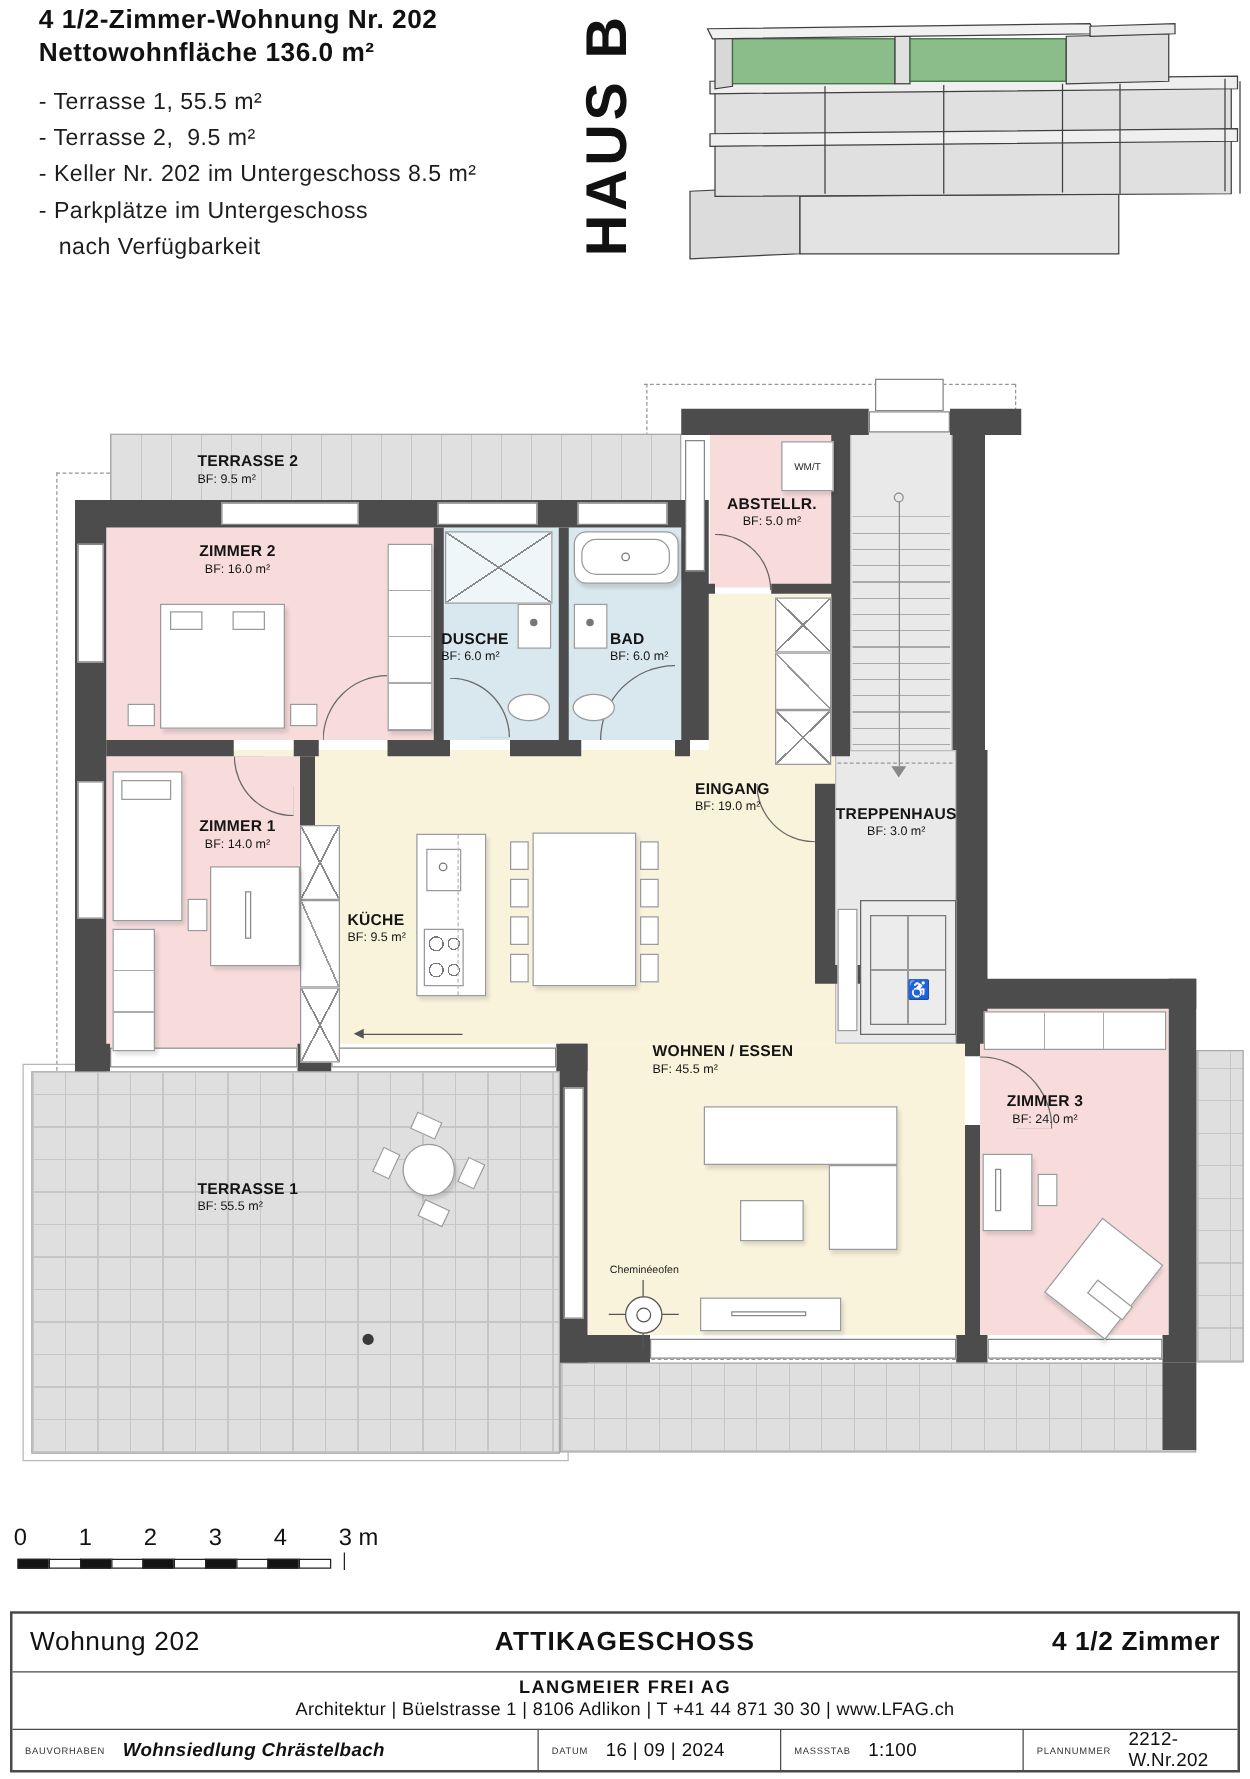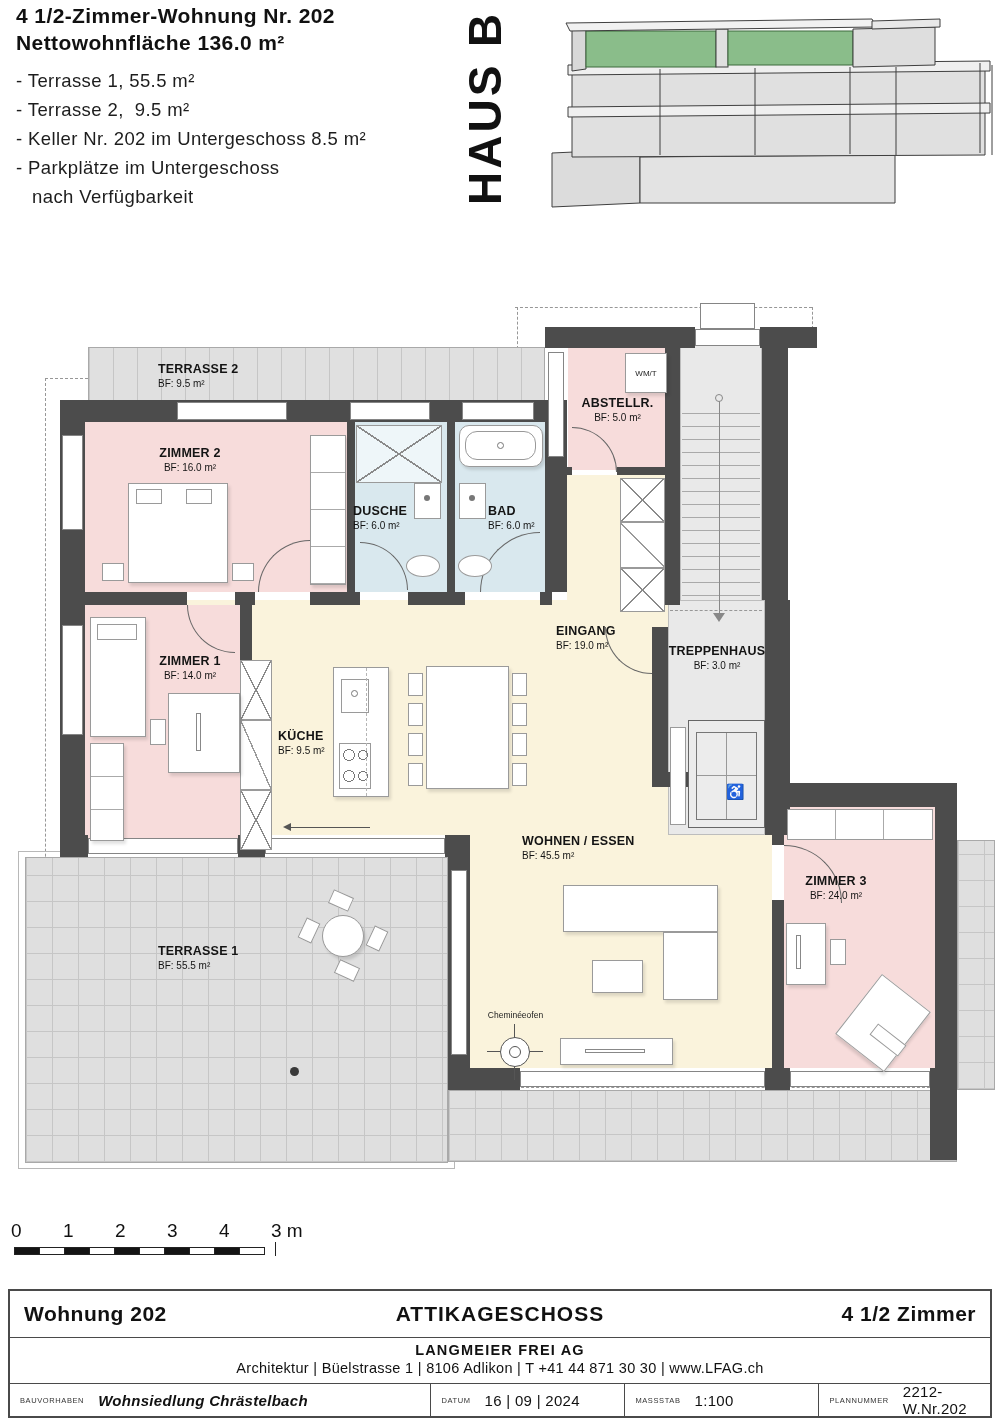--- a/index.html
+++ b/index.html
@@ -1,20 +1,20 @@
 <!DOCTYPE html>
 <html><head>
 <meta charset="utf-8">
 <style>
   html,body{margin:0;padding:0;background:#fff;}
   body{width:1000px;height:1423px;position:relative;overflow:hidden;
        font-family:"Liberation Sans",sans-serif;color:#111;}
   .abs{position:absolute;box-sizing:border-box;}
   
-  #hdr{position:absolute;left:16px;top:2px;width:460px;}
+  #hdr{position:absolute;left:31px;top:2px;width:460px;}
   .t1{font-size:21px;font-weight:700;letter-spacing:.4px;line-height:27px;}
   .bullets{margin-top:10px;font-size:18.5px;letter-spacing:.4px;line-height:29px;color:#1d1d1d;}
   .bullets .cont{padding-left:16px;}
   #hausb{position:absolute;left:458px;top:205px;width:210px;transform:rotate(-90deg);
          transform-origin:0 0;font-size:46px;font-weight:700;letter-spacing:3px;white-space:nowrap;}
   
   #plan{position:absolute;left:0;top:295px;width:1000px;height:880px;}
   .wall{position:absolute;background:#4c4c4c;}
   .win{position:absolute;background:#fff;border:1px solid #858585;box-sizing:border-box;}
   .room{position:absolute;}
@@ -45,21 +45,21 @@
   .tiny{position:absolute;font-size:8.5px;color:#222;}
   .circle{border-radius:50%;}
   
   #sb{position:absolute;left:15px;top:1220px;width:320px;height:42px;}
   .sbnum{position:absolute;top:0;font-size:19px;color:#111;width:34px;}
   .seg{float:left;width:26px;height:8px;border:1px solid #222;margin-left:-1px;box-sizing:border-box;}
   .segb{background:#141414;} .segw{background:#fff;}
   
   #ftr{position:absolute;left:8px;top:1289px;width:984px;height:129px;border:2px solid #4a4a4a;box-sizing:border-box;}
   .frow1{height:47px;border-bottom:1.5px solid #4a4a4a;display:flex;align-items:center;padding:0 14px;box-sizing:border-box;}
-  .frow1 .l{flex:1;font-size:21px;font-weight:700;letter-spacing:.5px;}
+  .frow1 .l{flex:1;font-size:21px;font-weight:400;letter-spacing:.5px;}
   .frow1 .c{flex:1;text-align:center;font-size:21px;font-weight:700;letter-spacing:1px;}
   .frow1 .r{flex:1;text-align:right;font-size:21px;font-weight:700;letter-spacing:.5px;}
   .frow2{height:46px;border-bottom:1.5px solid #4a4a4a;text-align:center;padding-top:4px;box-sizing:border-box;}
   .frow2 .co{font-size:14.5px;font-weight:700;letter-spacing:1.2px;}
   .frow2 .ad{font-size:14.5px;letter-spacing:.3px;margin-top:2px;}
   .frow3{display:flex;height:32px;}
   .fcell{display:flex;align-items:center;gap:14px;padding:0 10px;border-right:1.5px solid #4a4a4a;box-sizing:border-box;}
   .fcell:last-child{border-right:none;}
   .flabel{font-size:7.5px;letter-spacing:.6px;color:#333;}
   .fval{font-size:15px;letter-spacing:.3px;}
@@ -280,21 +280,21 @@
   <div class="flat" style="left:330px;top:598px;width:22px;height:15px;transform:rotate(24deg);"></div>
   <div class="flat" style="left:298px;top:628px;width:22px;height:15px;transform:rotate(115deg);"></div>
   <div class="flat" style="left:336px;top:668px;width:22px;height:15px;transform:rotate(205deg);"></div>
   <div class="flat" style="left:366px;top:636px;width:22px;height:15px;transform:rotate(-65deg);"></div>
   <div class="abs circle" style="left:290px;top:772px;width:9px;height:9px;background:#3a3a3a;"></div>
 
   <div class="lbl tl" style="left:158px;top:66px;width:140px;">
     <b>TERRASSE 2</b>
     <span>BF: 9.5 m²</span>
   </div>
-  <div class="lbl" style="left:120px;top:150px;width:140px;">
+  <div class="lbl" style="left:120px;top:138px;width:140px;">
     <b>ZIMMER 2</b>
     <span>BF: 16.0 m²</span>
   </div>
   <div class="lbl tl" style="left:353px;top:208px;width:90px;">
     <b>DUSCHE</b>
     <span>BF: 6.0 m²</span>
   </div>
   <div class="lbl tl" style="left:488px;top:208px;width:60px;">
     <b>BAD</b>
     <span>BF: 6.0 m²</span>

